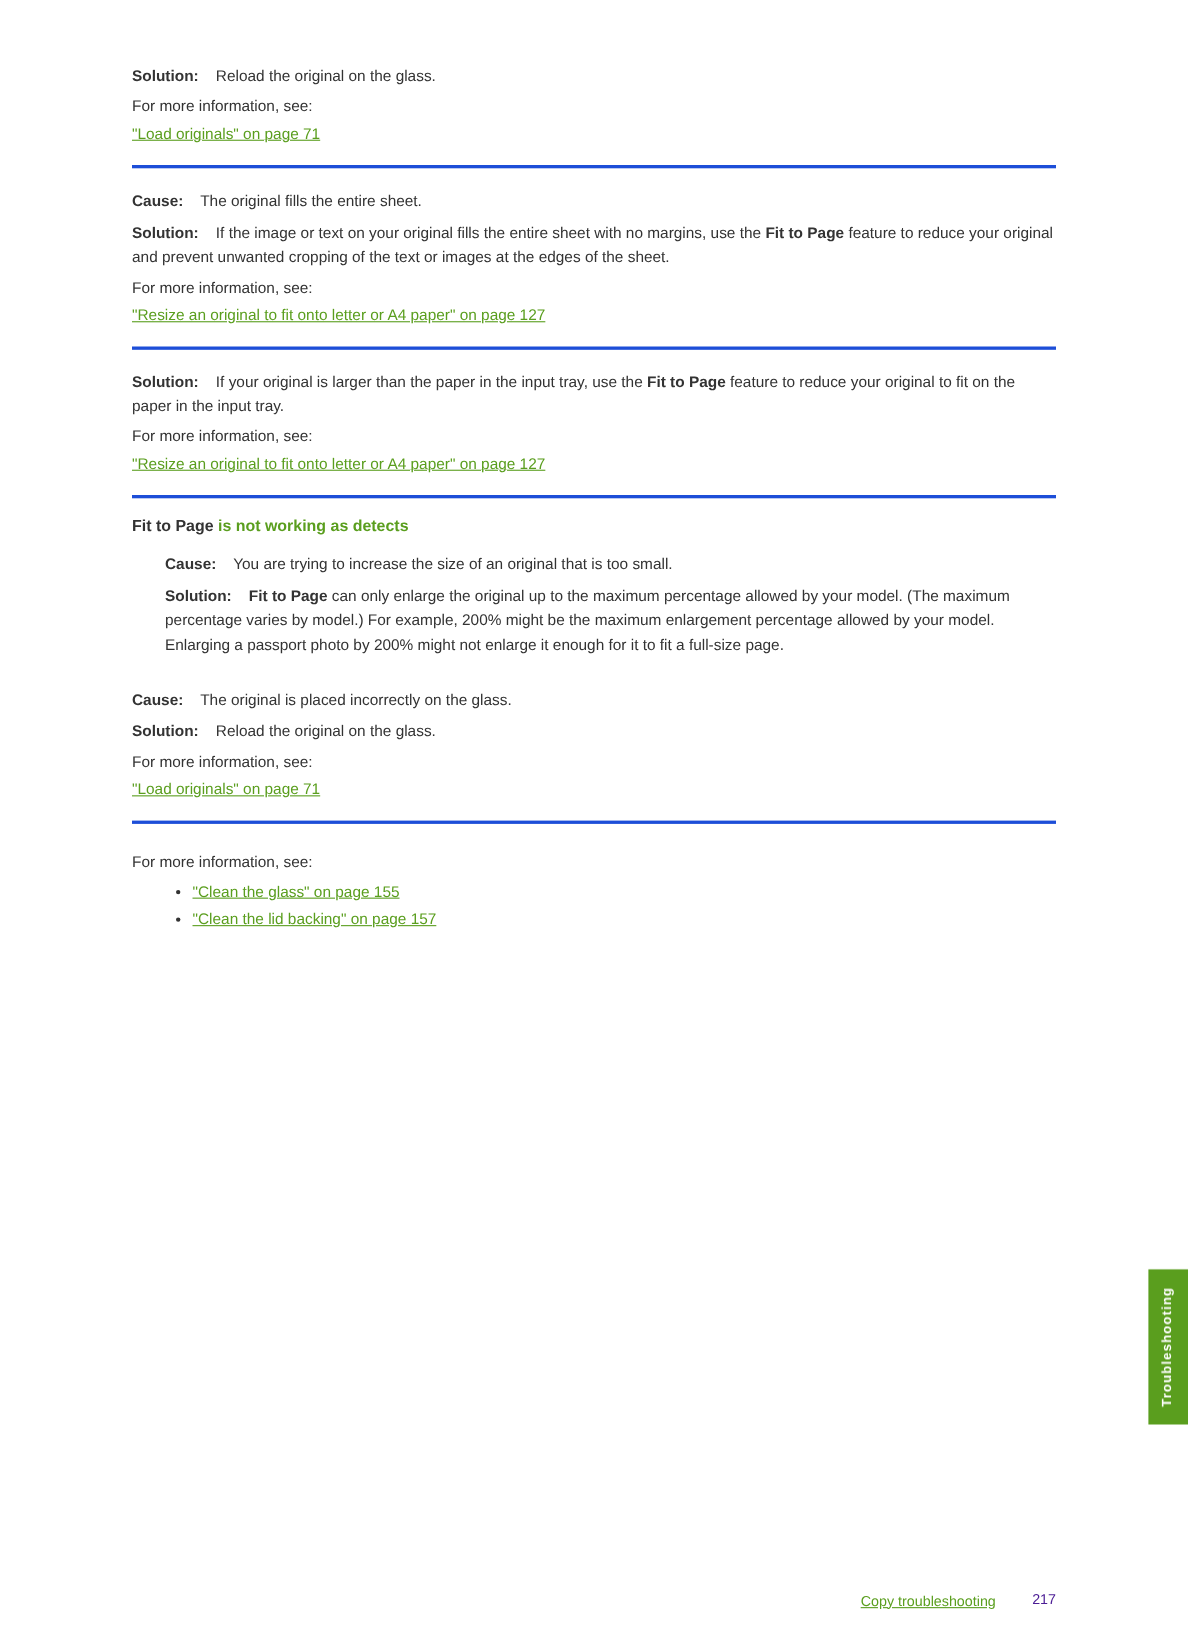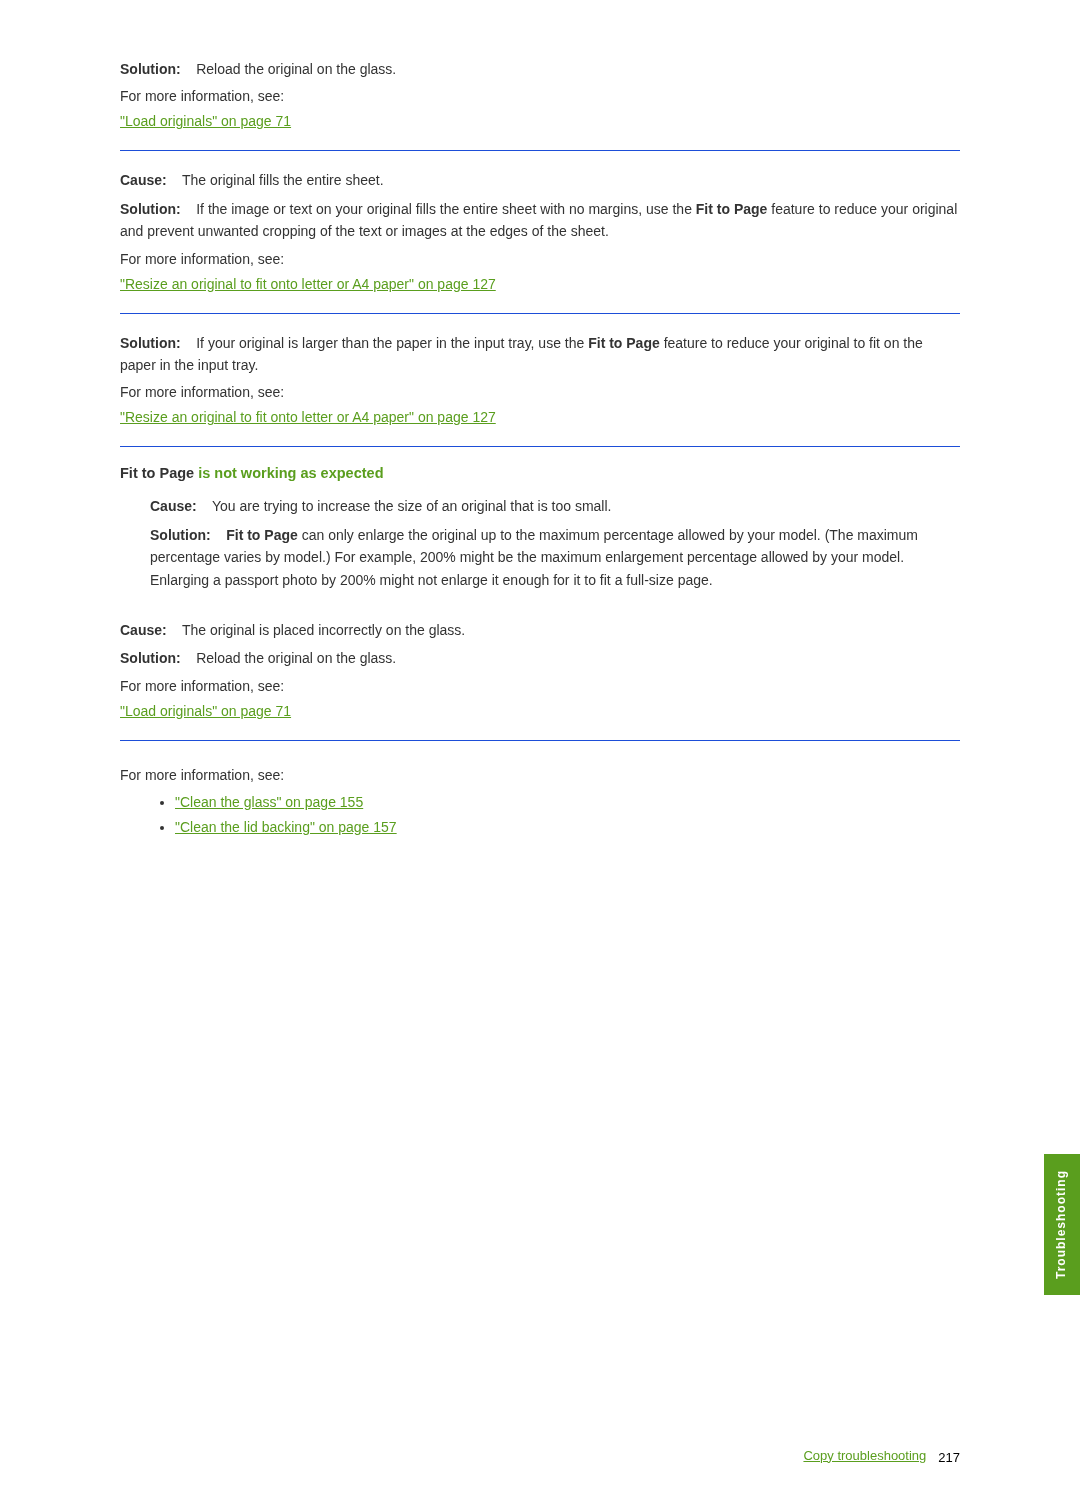--- a/index.html
+++ b/index.html
@@ -19,21 +19,21 @@
     }
 
     .page-content {
       margin: 0 120px 0 120px;
       padding-top: 40px;
       padding-bottom: 80px;
     }
 
     .section {
       padding: 18px 0;
-      border-bottom: 1px solid #1d4ed8;
+      border-bottom: 3px solid #1d4ed8;
     }
 
     .section:last-child {
       border-bottom: none;
     }
 
     .cause-line {
       margin-bottom: 6px;
       line-height: 1.5;
     }
@@ -104,28 +104,28 @@
     }
 
     
     .page-footer {
       position: absolute;
       bottom: 30px;
       right: 120px;
       left: 120px;
       display: flex;
       justify-content: flex-end;
-      align-items: flex-end;
-      gap: 12px;
+      align-items: flex-start;
+      gap: 33px;
       color: #5a9e1e;
       font-size: 13px;
     }
 
     .page-number {
-      color: #000000;
+      color: #4c1d95;
       font-size: 13px;
     }
 
     .paragraph-block {
       margin-bottom: 6px;
       line-height: 1.6;
     }
 
     .mt6 { margin-top: 6px; }
     .mt10 { margin-top: 10px; }
@@ -161,21 +161,21 @@
     <div class="solution-line paragraph-block">
       <span class="bold">Solution:</span>
       &nbsp;&nbsp; If your original is larger than the paper in the input tray, use the <span class="bold">Fit to Page</span> feature to reduce your original to fit on the paper in the input tray.
     </div>
     <div class="info-line mt6">For more information, see:</div>
     <div class="link-line">"Resize an original to fit onto letter or A4 paper" on page 127</div>
   </div>
 
   <div class="section" style="border-bottom: none; padding-bottom: 4px;">
     <div class="section-heading">
-      Fit to Page <span class="green-text">is not working as expected</span>
+      Fit to Page <span class="green-text">is not working as detects</span>
     </div>
 
     <div class="indent">
       <div class="cause-line paragraph-block">
         <span class="bold">Cause:</span>
         &nbsp;&nbsp; You are trying to increase the size of an original that is too small.
       </div>
       <div class="solution-line paragraph-block">
         <span class="bold">Solution:</span>
         &nbsp;&nbsp; <span class="bold">Fit to Page</span> can only enlarge the original up to the maximum percentage allowed by your model. (The maximum percentage varies by model.) For example, 200% might be the maximum enlargement percentage allowed by your model. Enlarging a passport photo by 200% might not enlarge it enough for it to fit a full-size page.

